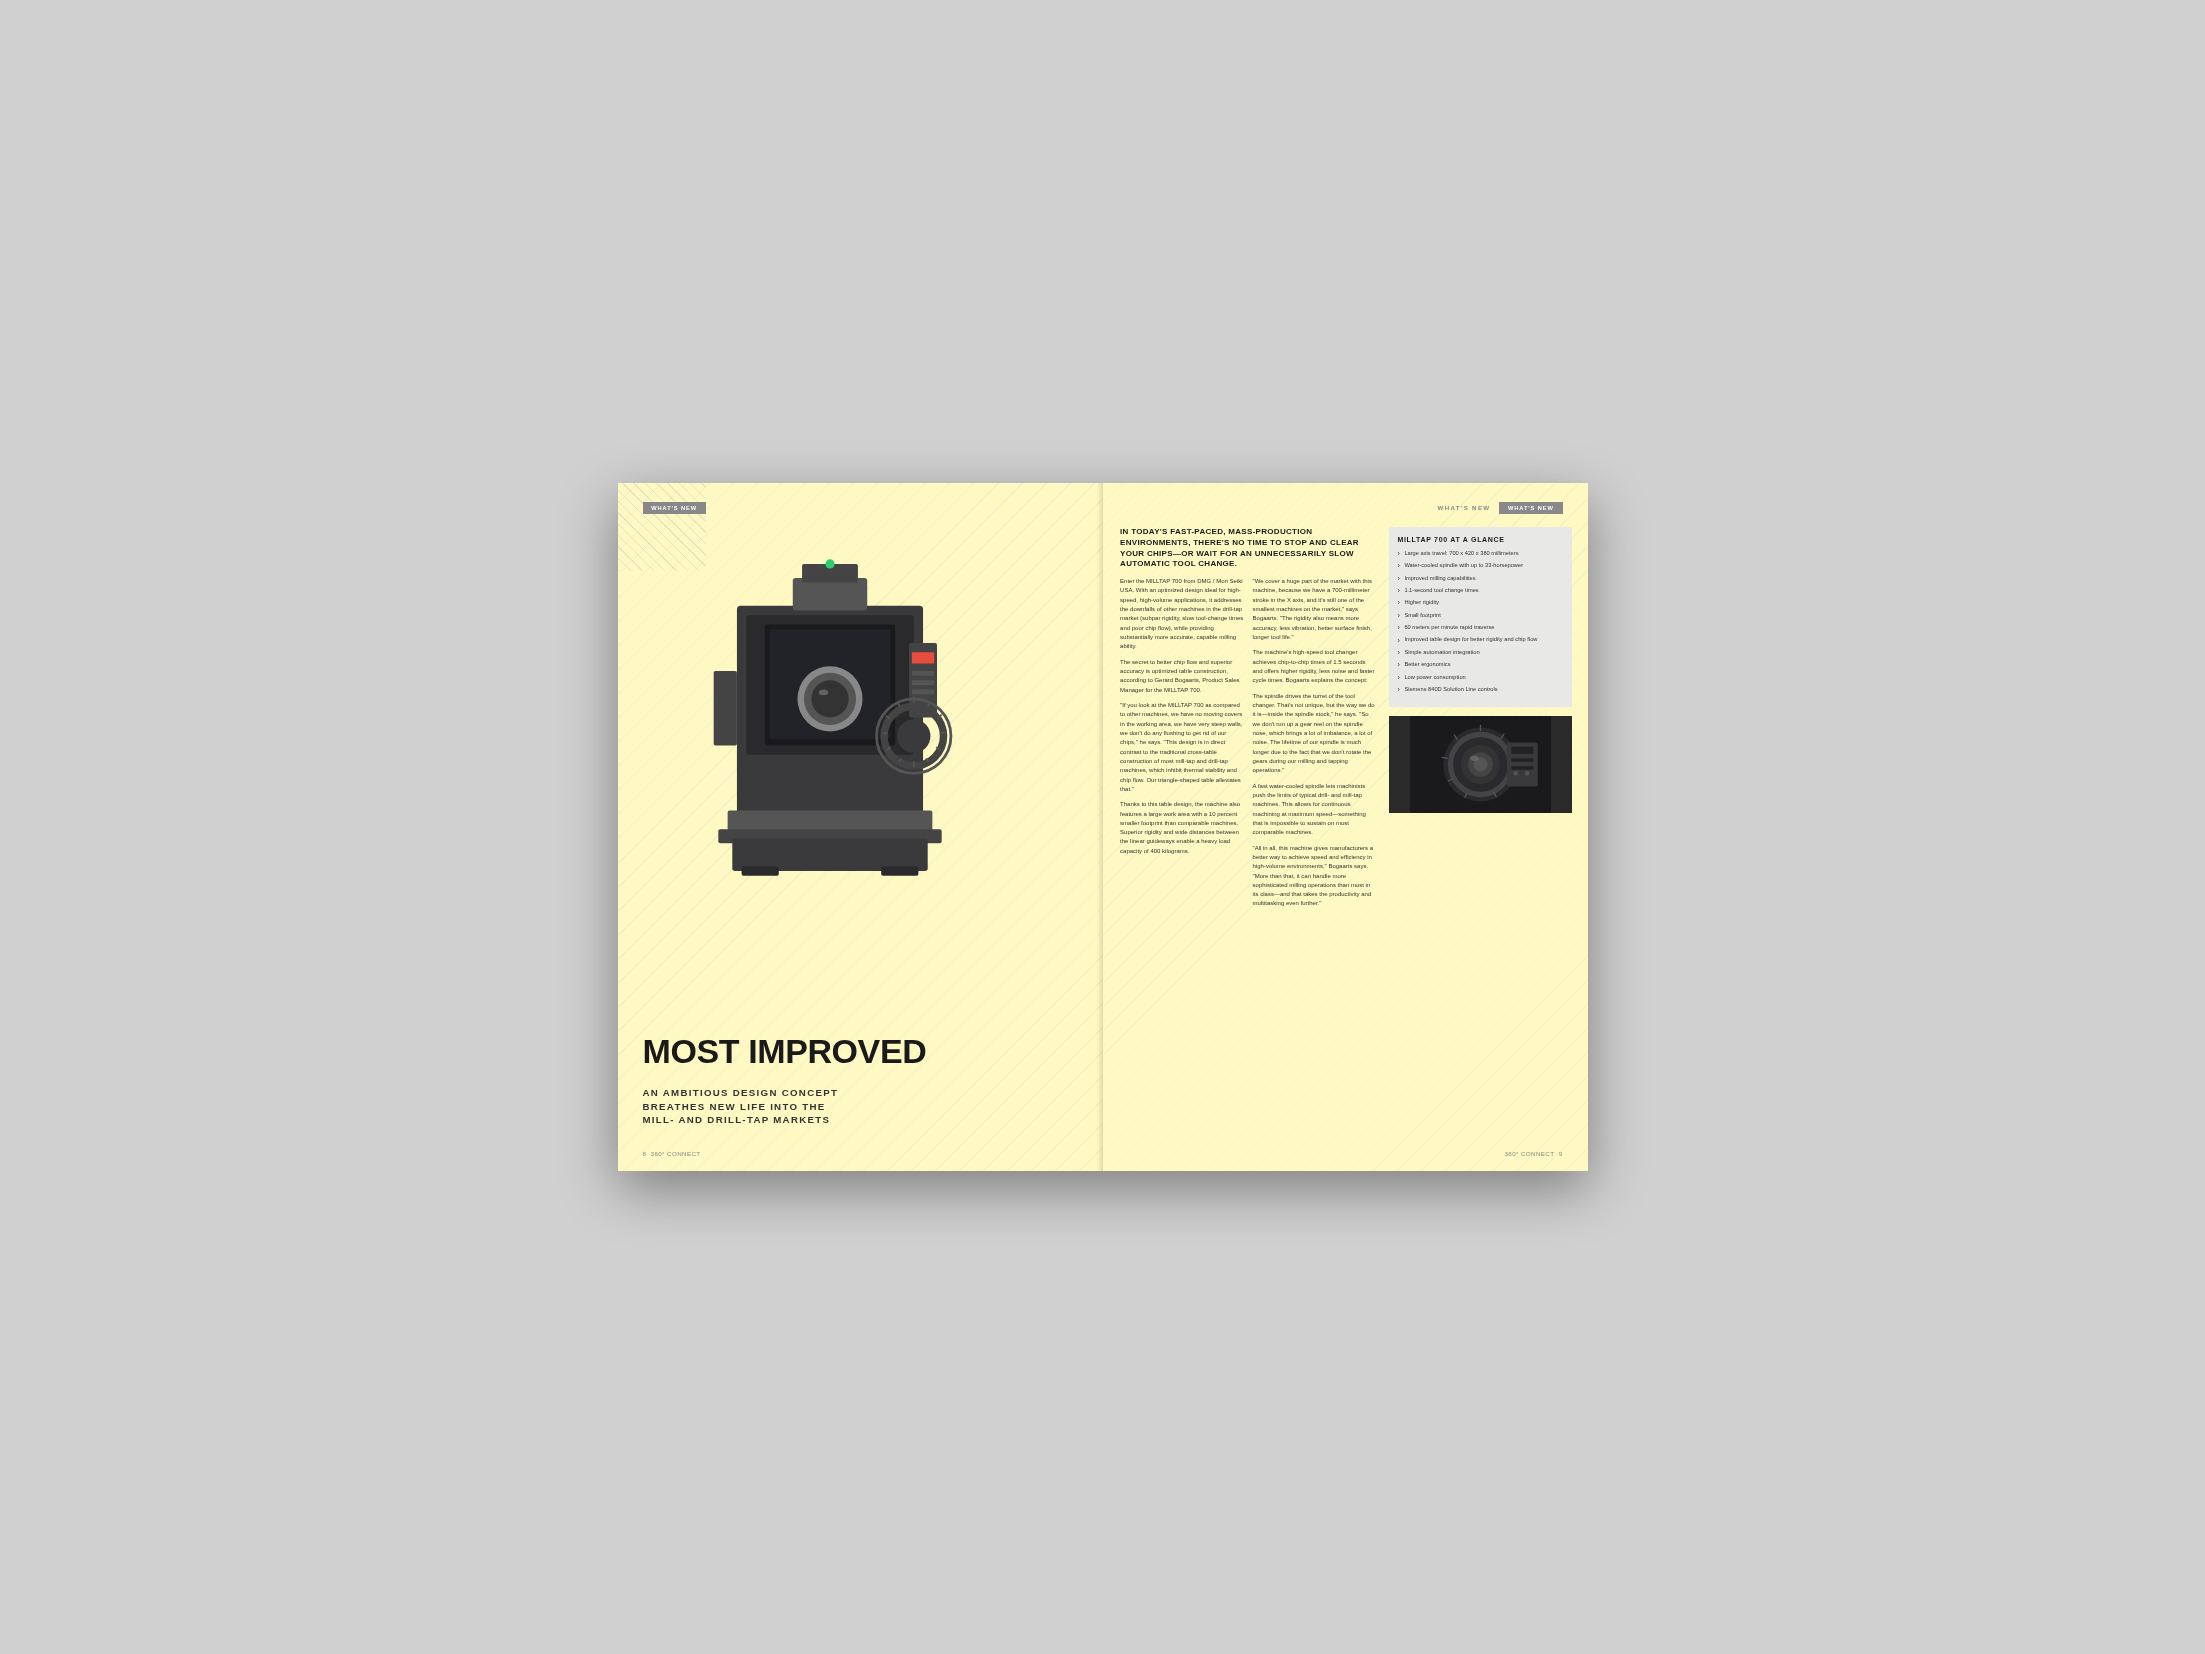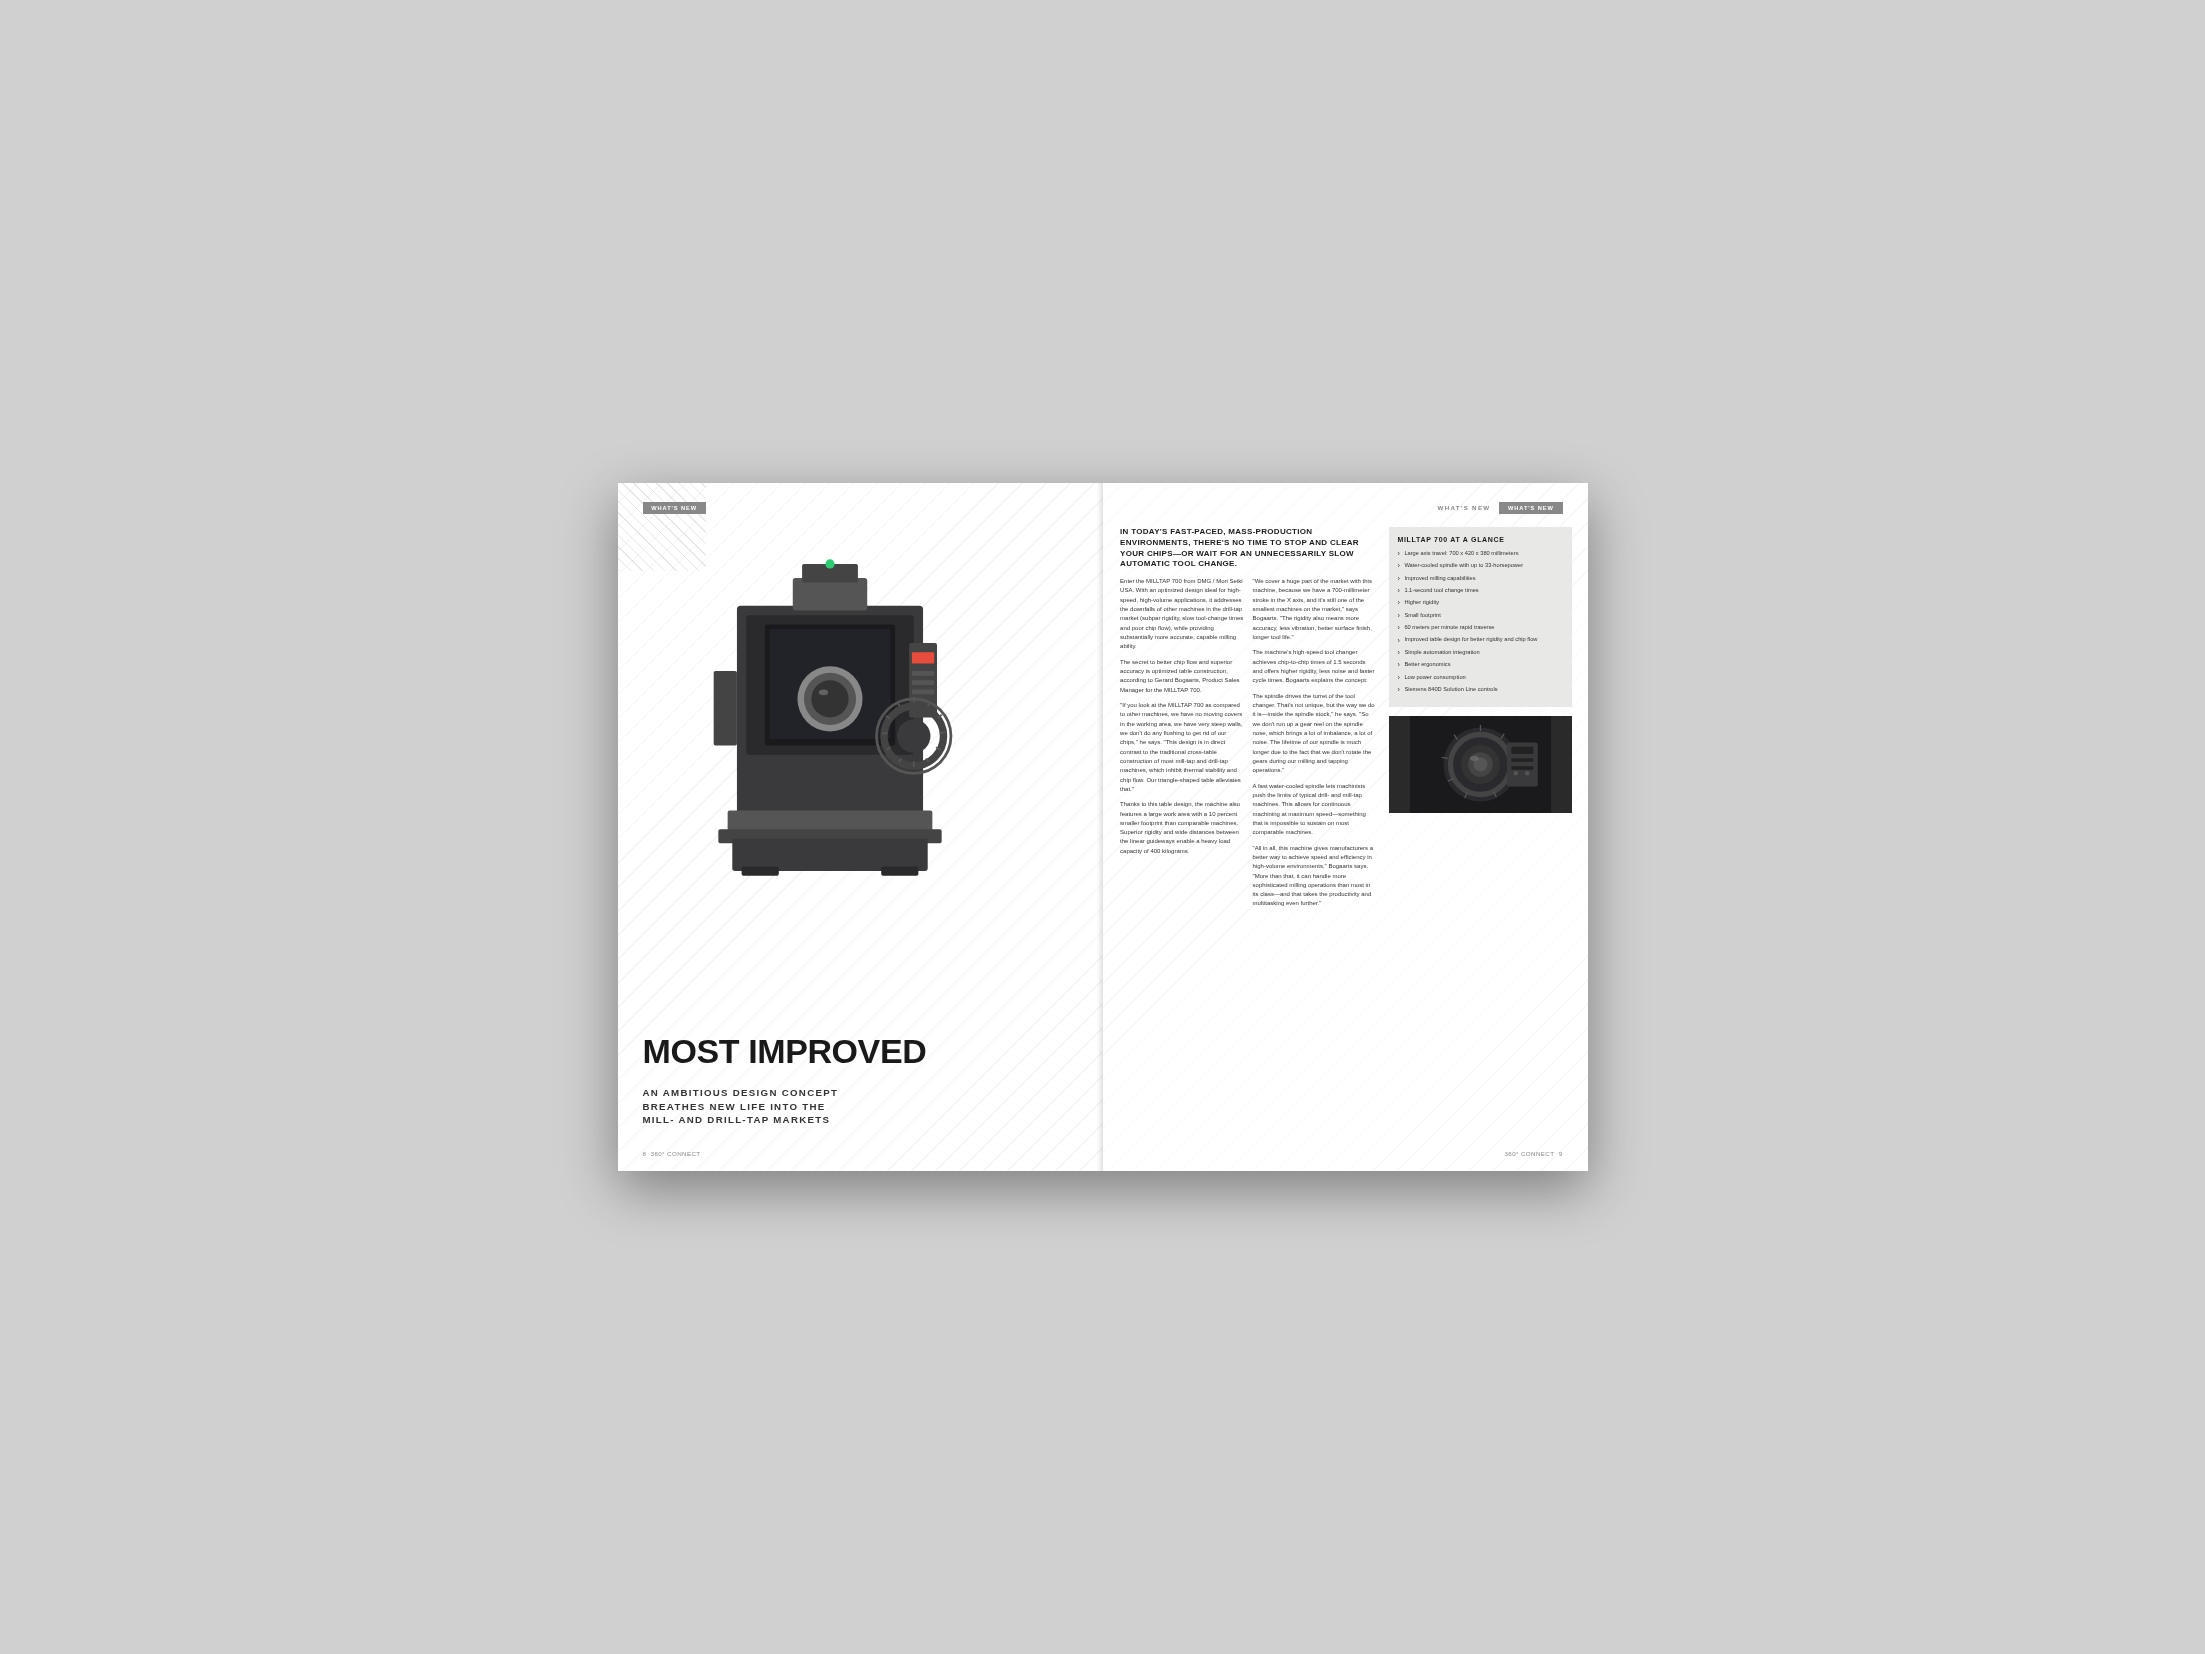--- a/index.html
+++ b/index.html
@@ -15,42 +15,42 @@
       width: 970px;
       height: 688px;
       display: flex;
       box-shadow: 0 17.6px 53px rgba(0,0,0,0.4);
       position: relative;
     }
     
     .page-left {
       width: 485px;
       height: 688px;
-      background: #ffffff;
+      background: #fef9c3;
       position: relative;
       overflow: hidden;
     }
     
     .page-left::before {
       content: '';
       position: absolute;
       top: 0; left: 0; right: 0; bottom: 0;
       background: repeating-linear-gradient(
         -45deg,
         transparent,
         transparent 16px,
         rgba(200,200,200,0.2) 16px,
         rgba(200,200,200,0.2) 17px
       );
       z-index: 0;
     }
     .page-right {
       width: 485px;
       height: 688px;
-      background: #ffffff;
+      background: #fef9c3;
       position: relative;
       overflow: hidden;
     }
     .page-right::before {
       content: '';
       position: absolute;
       top: 0; left: 0; right: 0; bottom: 0;
       background: repeating-linear-gradient(
         -45deg,
         transparent,

